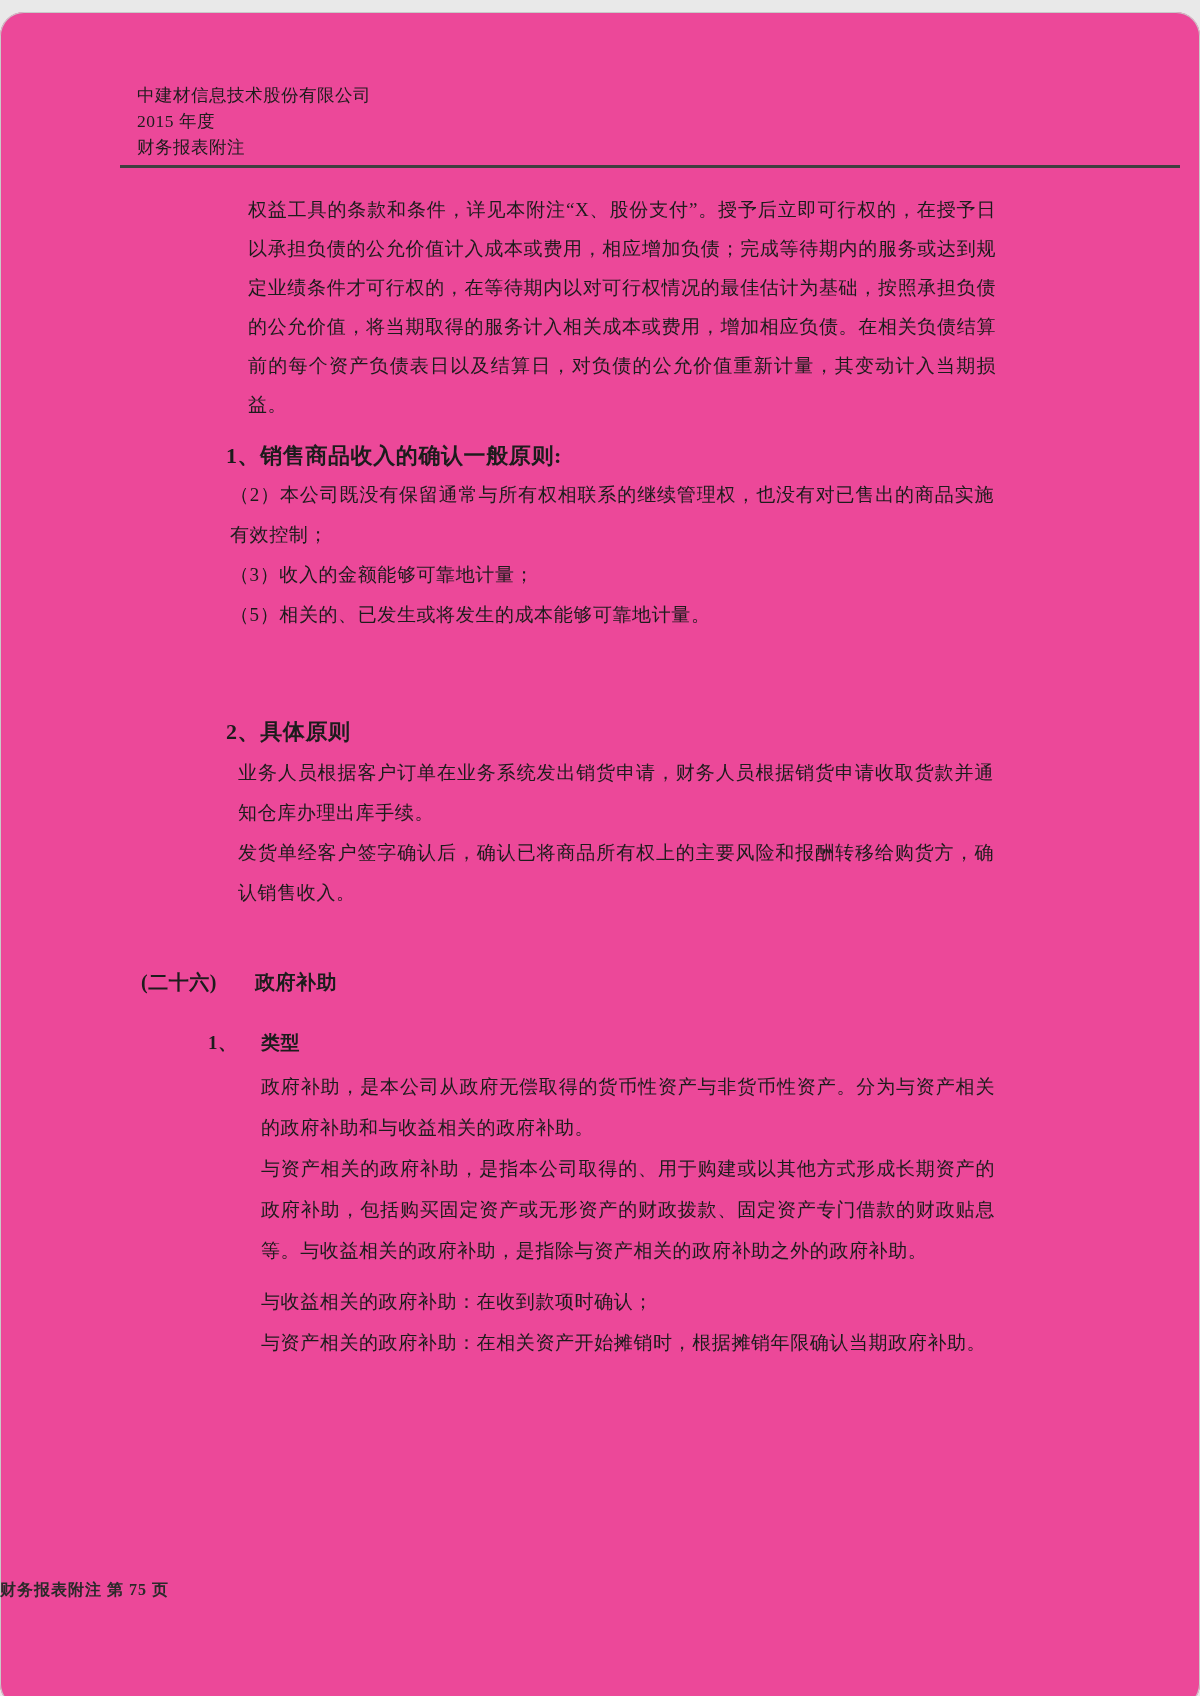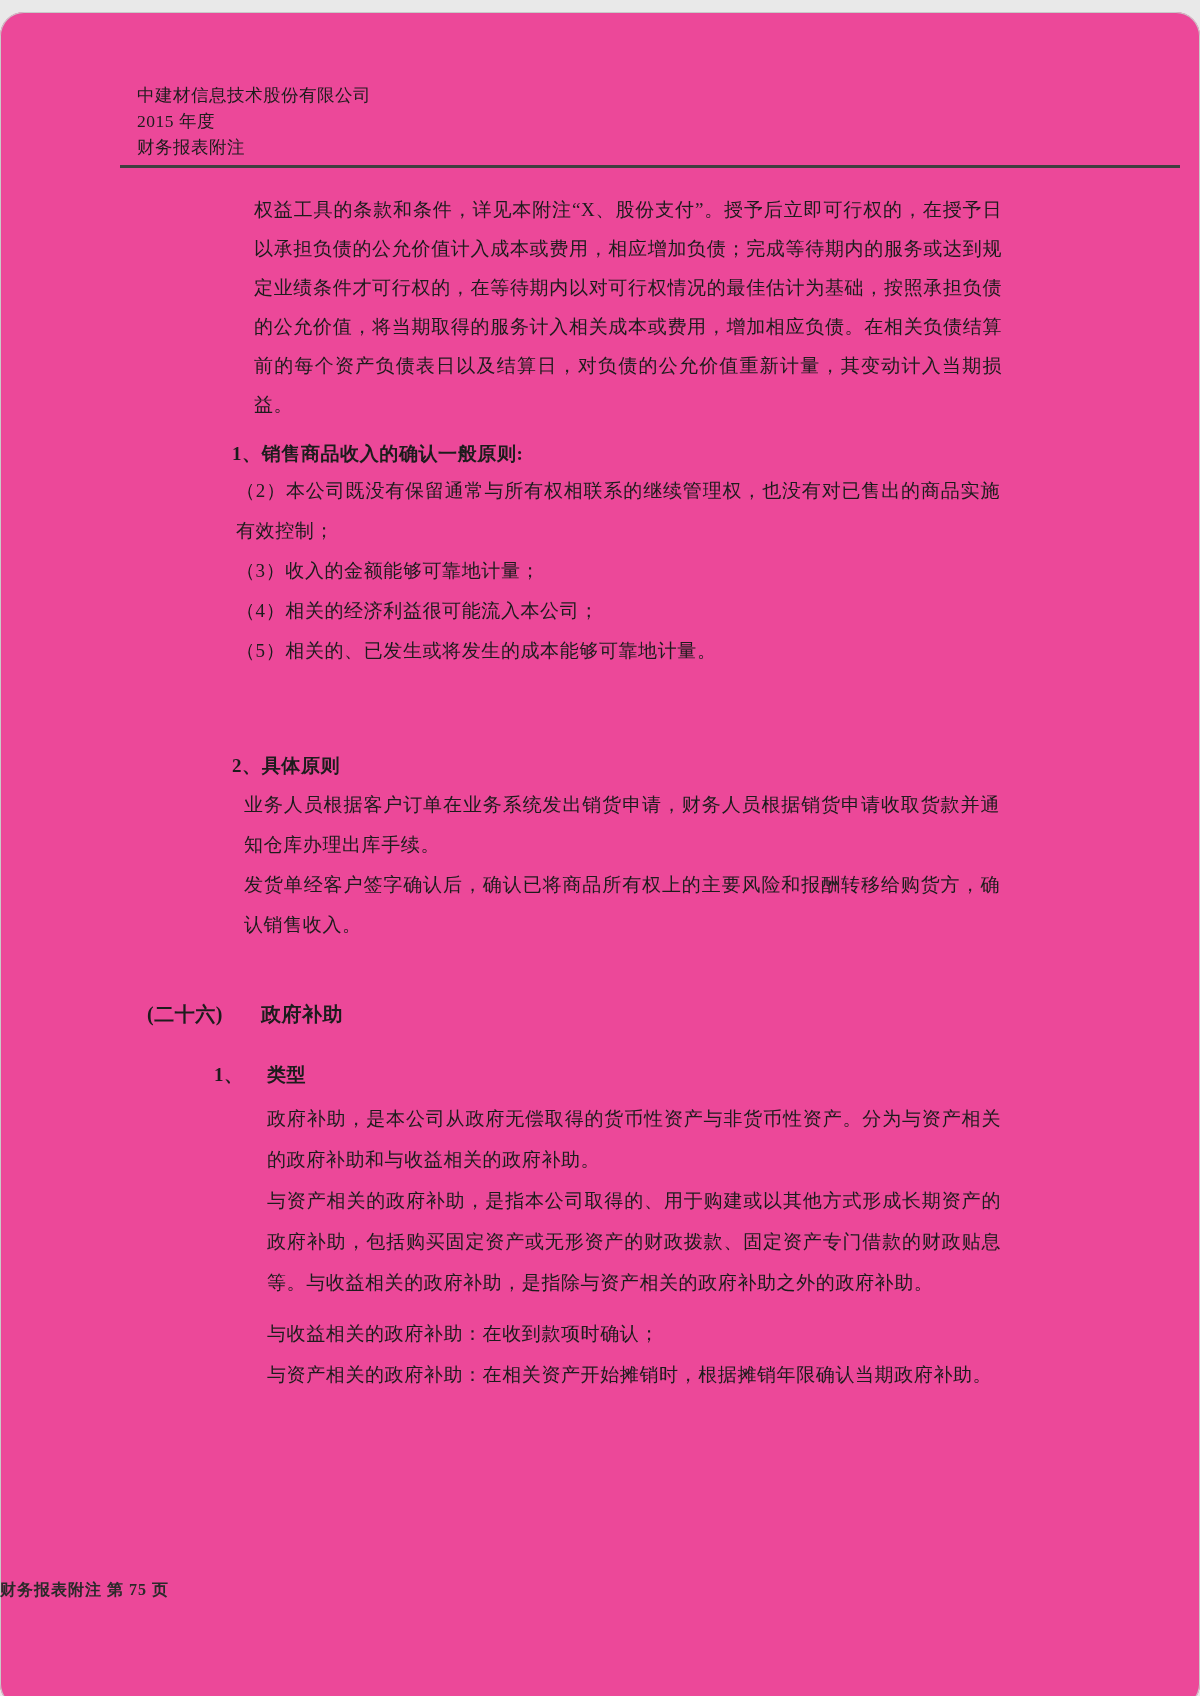--- a/index.html
+++ b/index.html
@@ -17,35 +17,35 @@
   .hdr{
     position:absolute;left:137px;top:70px;
     font-size:17.5px;line-height:26px;
     letter-spacing:0.5px;
   }
   .hdr div{white-space:nowrap;}
   .rule{
     position:absolute;left:120px;right:20px;top:153px;
     border-top:3px solid #3f3f3f;
   }
-  .content{position:absolute;top:178px;left:14px;right:0;}
+  .content{position:absolute;top:178px;left:8px;right:0;}
   .body-text{font-size:19px;letter-spacing:0.6px;}
   .p1{
     margin:0 0 0 240px;width:748px;
     line-height:39px;text-align:justify;
   }
   .sec-head{
     margin:46px 0 0 133px;
     font-size:20px;font-weight:bold;letter-spacing:0.5px;
   }
   .sec-head .sec-num-25{margin-right:10px;}
   .sec-head .sec-num-26{display:inline-block;width:114px;}
   .sub-head-25{
     margin:17px 0 0 218px;
-    font-size:19px;font-weight:bold;letter-spacing:0.6px;
+    font-size:22px;font-weight:bold;letter-spacing:0.6px;
   }
   .items{margin:4px 0 0 222px;width:764px;}
   .items .item{line-height:40px;text-align:justify;}
   .sub-head-25.gap-big{margin-top:82px;}
   .p25{
     margin:6px 0 0 230px;width:756px;
     line-height:40px;text-align:justify;
   }
   .sub-head-26{
     margin:34px 0 0 200px;
@@ -81,21 +81,20 @@
   <div class="content body-text">
 
     <div class="p1">权益工具的条款和条件，详见本附注“X、股份支付”。授予后立即可行权的，在授予日以承担负债的公允价值计入成本或费用，相应增加负债；完成等待期内的服务或达到规定业绩条件才可行权的，在等待期内以对可行权情况的最佳估计为基础，按照承担负债的公允价值，将当期取得的服务计入相关成本或费用，增加相应负债。在相关负债结算前的每个资产负债表日以及结算日，对负债的公允价值重新计量，其变动计入当期损益。</div>
 
 
     <div class="sub-head-25">1、销售商品收入的确认一般原则:</div>
 
     <div class="items">
       <div class="item">（2）本公司既没有保留通常与所有权相联系的继续管理权，也没有对已售出的商品实施有效控制；</div>
       <div class="item">（3）收入的金额能够可靠地计量；</div>
-      <div class="item">（4）相关的经济利益很可能流入本公司；</div>
       <div class="item">（5）相关的、已发生或将发生的成本能够可靠地计量。</div>
     </div>
 
     <div class="sub-head-25 gap-big">2、具体原则</div>
 
     <div class="p25">业务人员根据客户订单在业务系统发出销货申请，财务人员根据销货申请收取货款并通知仓库办理出库手续。</div>
     <div class="p25" style="margin-top:0;font-family:Liberation Serif, serif;">发货单经客户签字确认后，确认已将商品所有权上的主要风险和报酬转移给购货方，确认销售收入。</div>
 
     <div class="sec-head gap-26">
       <span class="sec-num-26">(二十六)</span><span>政府补助</span>

